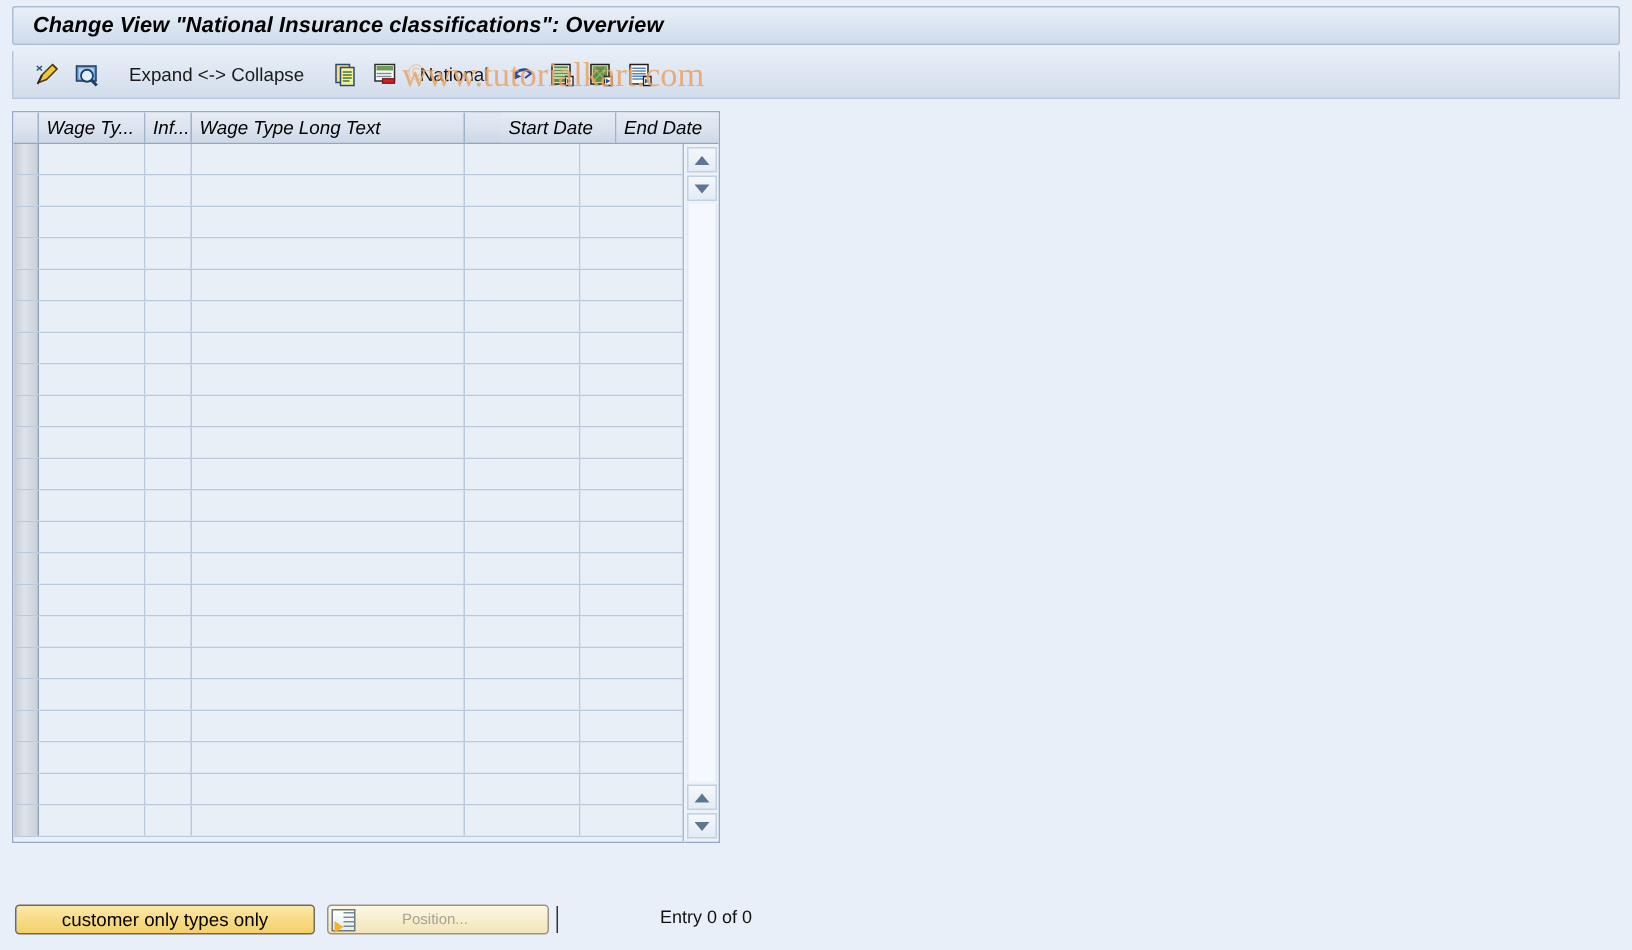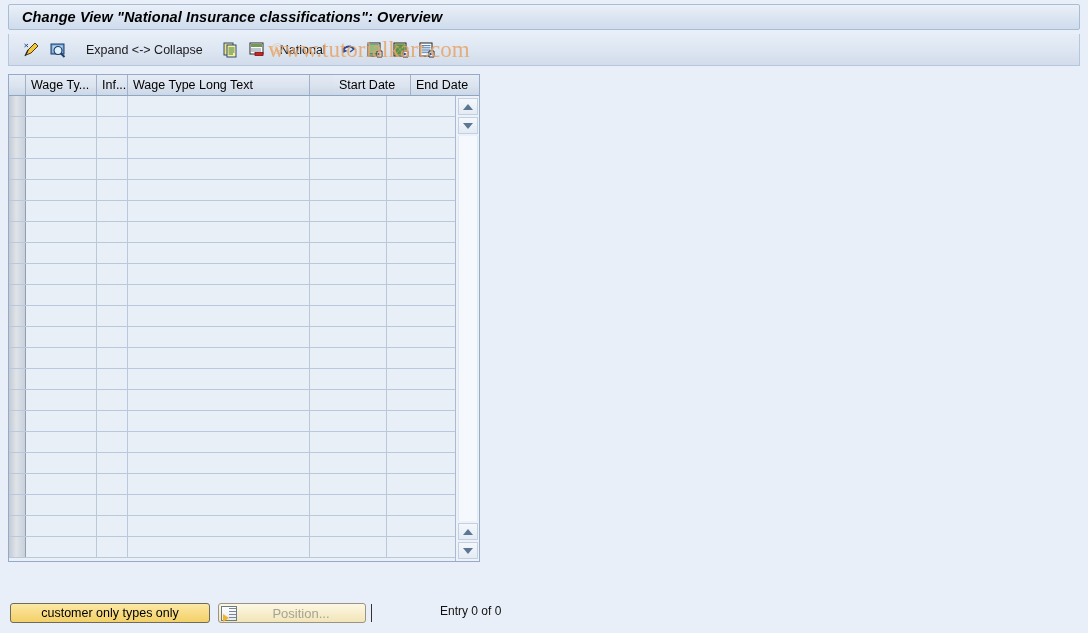--- a/index.html
+++ b/index.html
@@ -89,20 +89,21 @@
     position: absolute;
     left: 8px; top: 74px;
     width: 472px; height: 488px;
     border: 1px solid #95aac6;
     background: #fff;
   }
   #grid-inner {
     position: relative;
     width: 100%; height: 100%;
     overflow: hidden;
+    font-style: italic;
   }
   
   #grid-head {
     display: flex;
     height: 21px;
     background: linear-gradient(to bottom, #e4eaf3 0%, #dbe3ee 50%, #ccd7e6 100%);
     border-bottom: 1px solid #8fa6c2;
   }
   .th {
     font-size: 12.5px;
@@ -257,24 +258,25 @@
   }
   #position-icon::after {
     content:""; position:absolute; left:1px; top:7px;
     width:0; height:0;
     border-top: 4px solid transparent;
     border-bottom: 4px solid transparent;
     border-left: 6px solid #f0b429;
   }
   #position-label {
     flex: 1;
-    text-align: center;
-    font-size: 13px;
+    text-align: left;
+    font-size: 10px;
     color: #a7a394;
     white-space: nowrap;
+    padding-left: 31px;
   }
   #caret {
     position: absolute;
     left: 371px; top: 8px;
     width: 1px; height: 18px;
     background: #333;
   }
   #entry-status {
     position: absolute;
     left: 440px; top: 8px;

